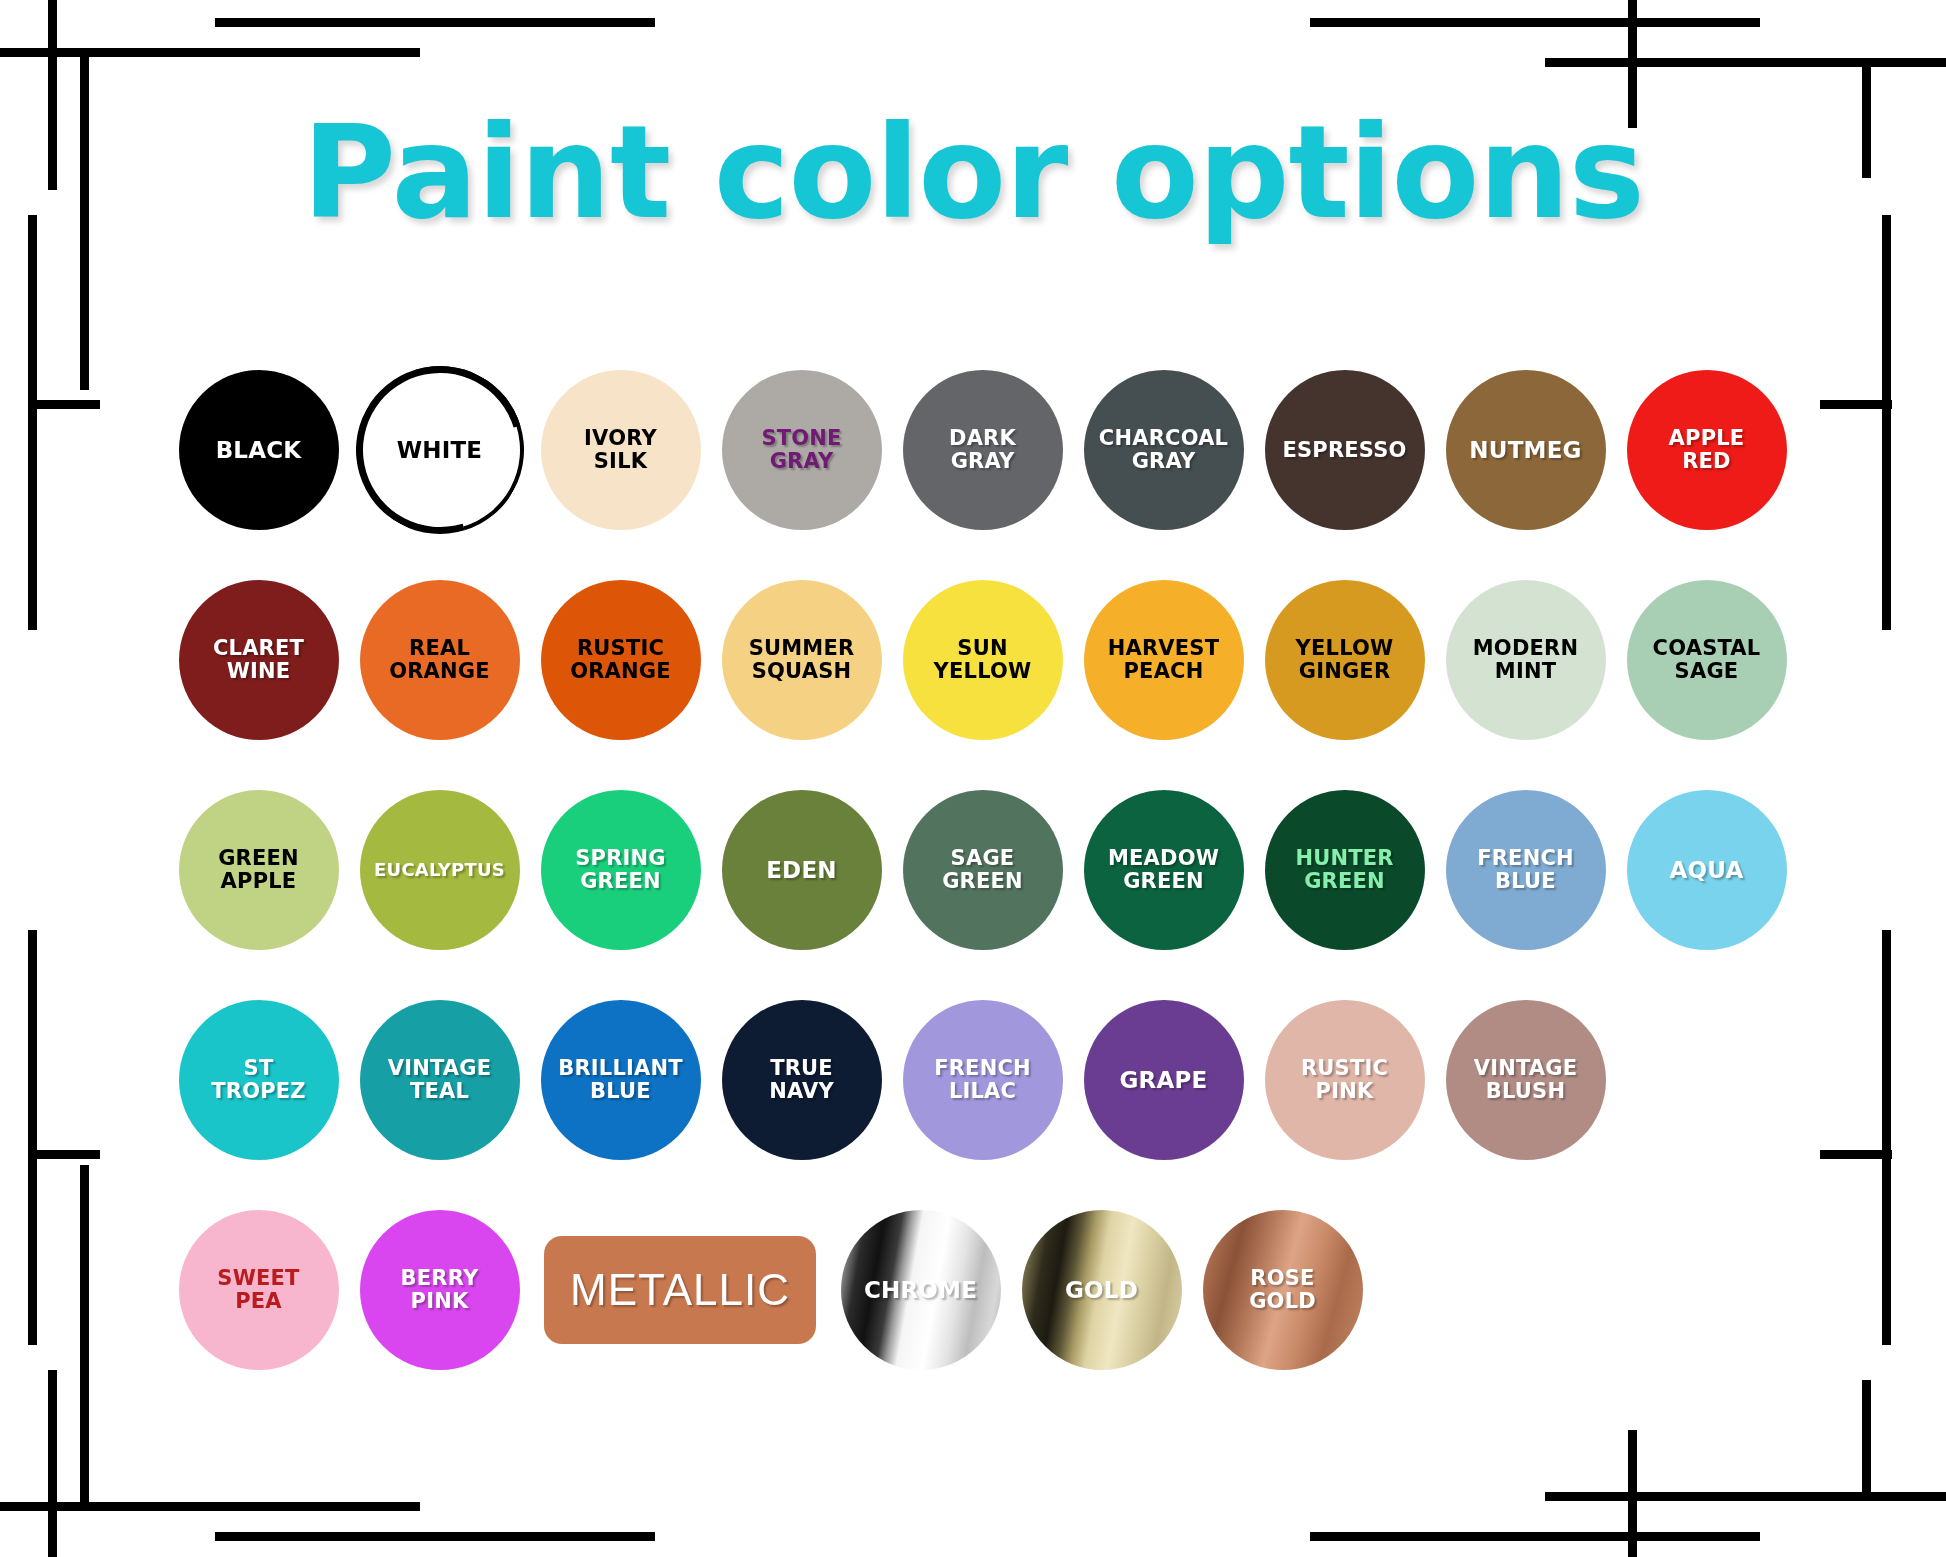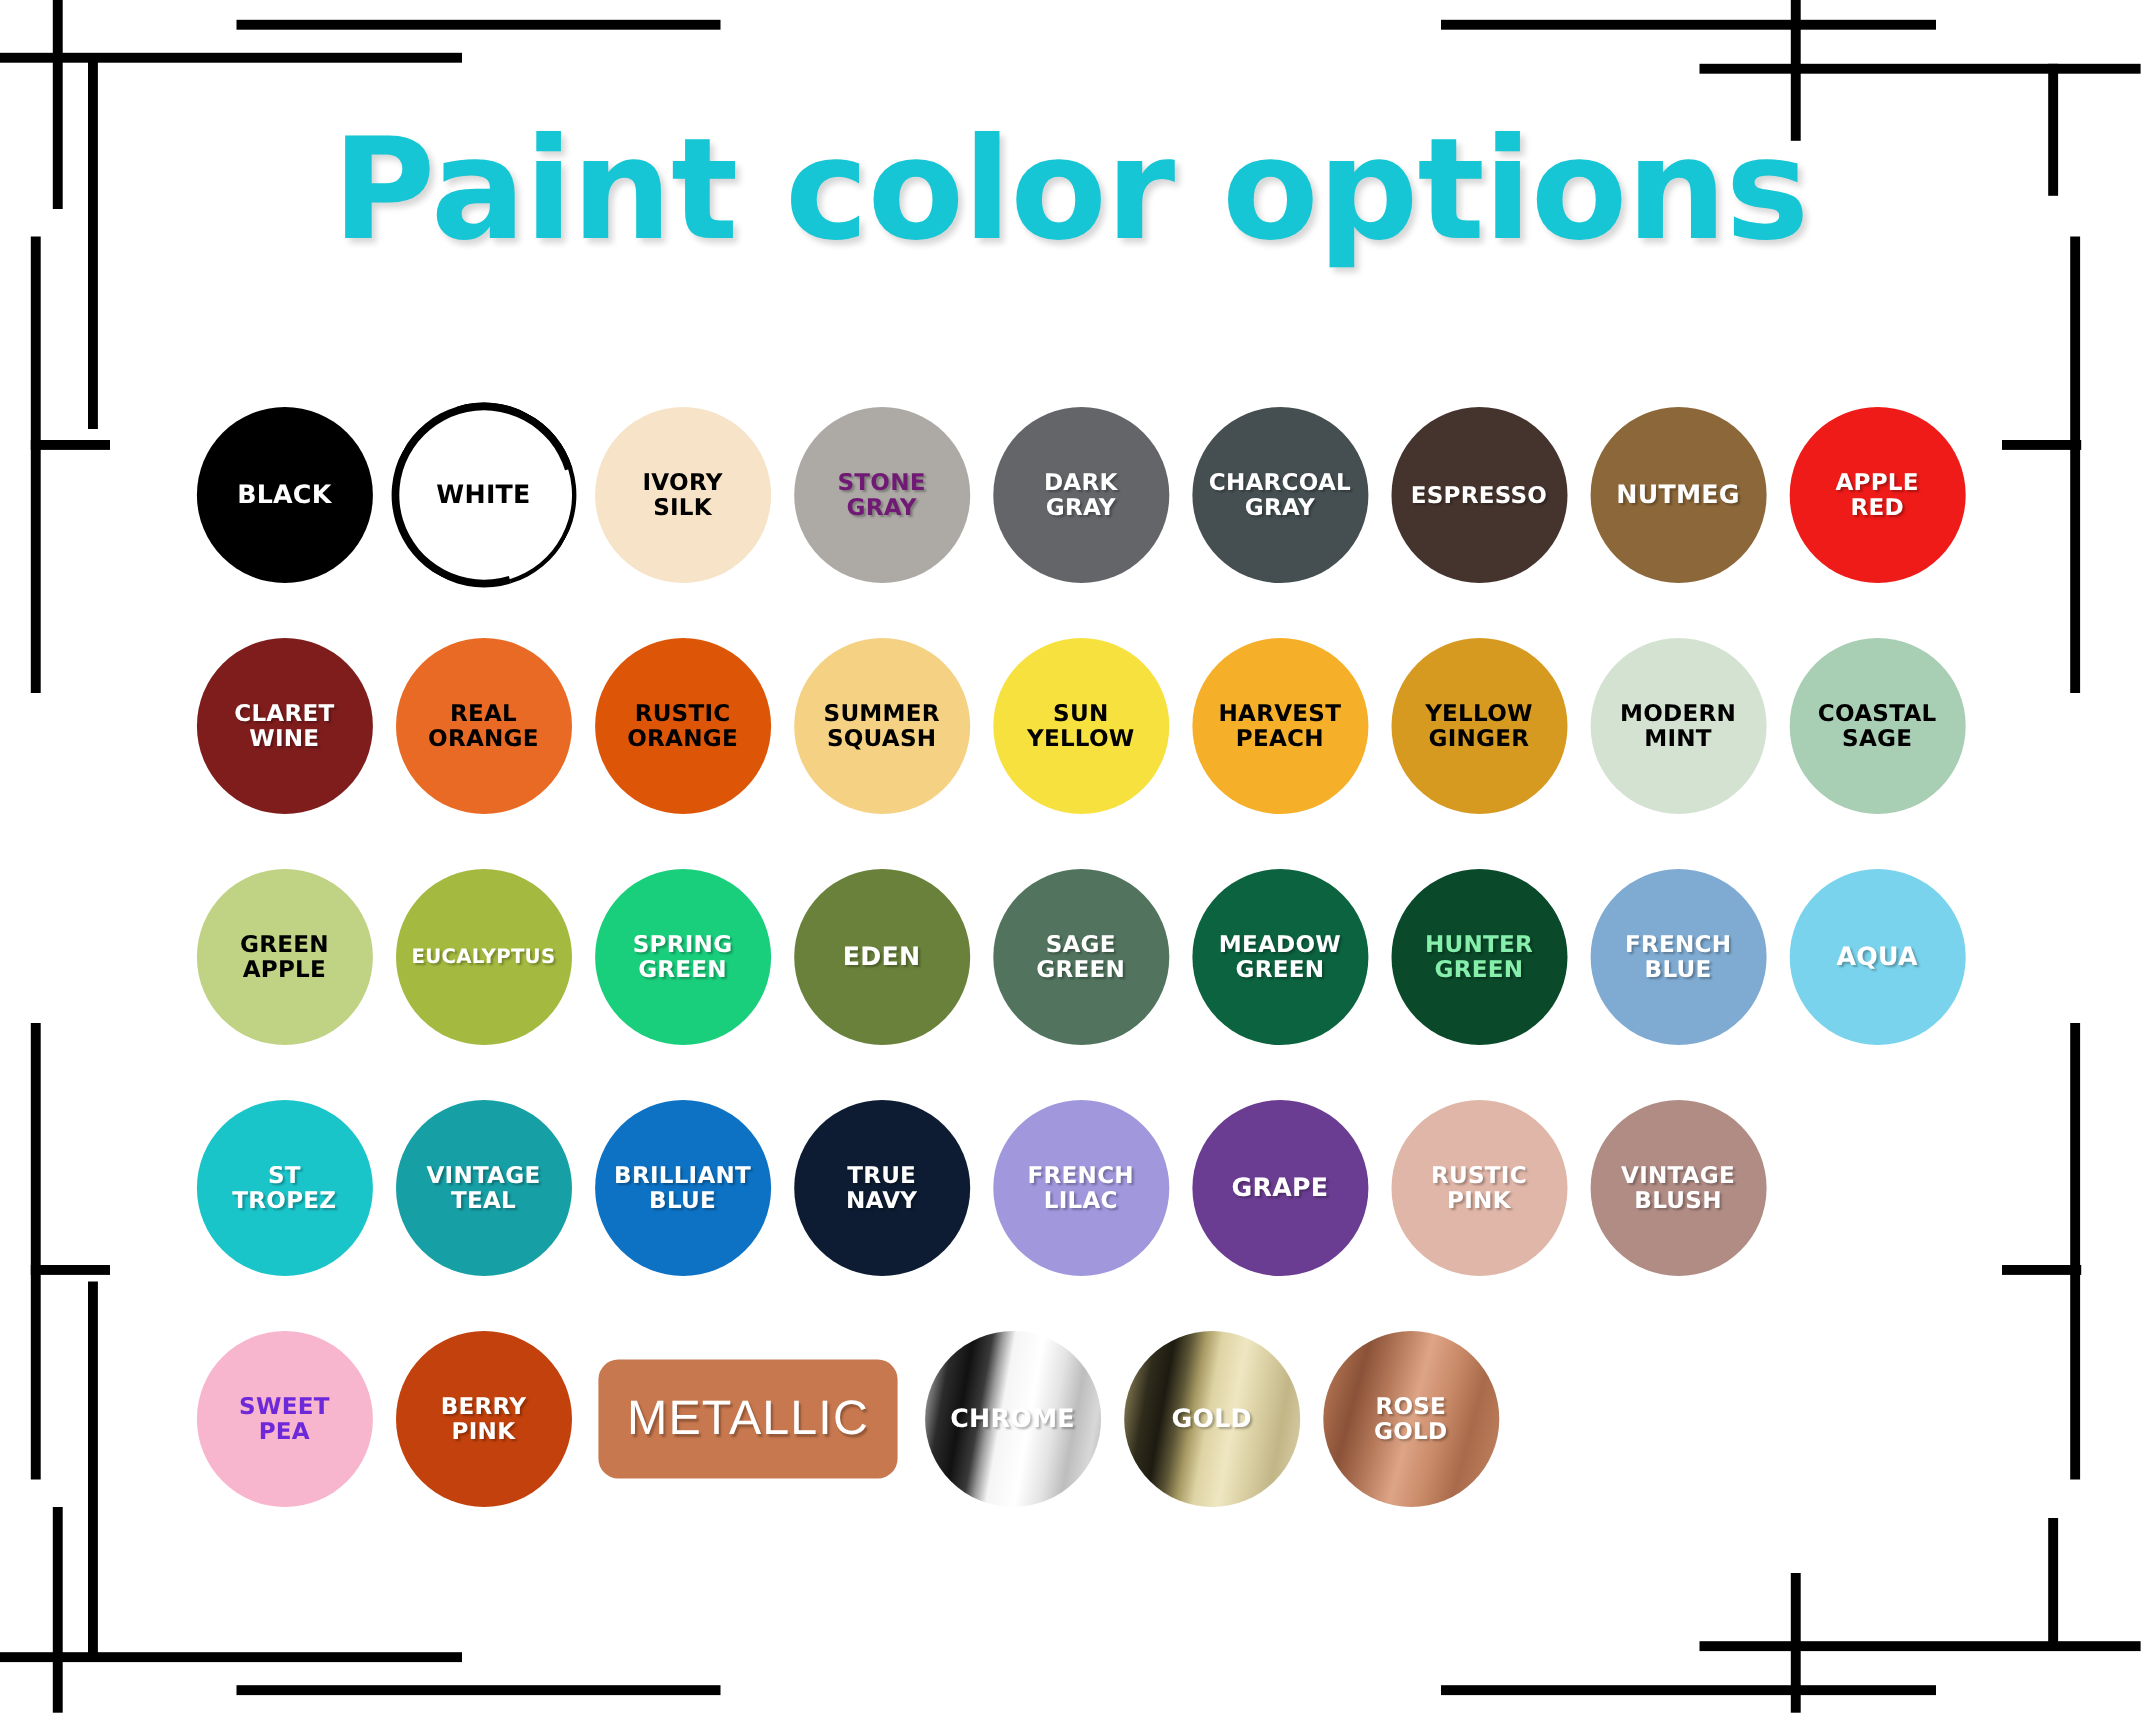--- a/index.html
+++ b/index.html
@@ -391,26 +391,26 @@
       <div class="cell">
         <div class="swatch" style="background: rgb(176, 140, 133);">
           <div class="swatch-label shadow-text" style="color: rgb(255, 255, 255);">VINTAGE
 BLUSH</div>
         </div>
       </div>
     </div>
     <div class="row">
       <div class="cell">
         <div class="swatch" style="background: rgb(248, 181, 206);">
-          <div class="swatch-label" style="color: #6d28d9;">SWEET
+          <div class="swatch-label" style="color: #b91c1c;">SWEET
 PEA</div>
         </div>
       </div>
       <div class="cell">
-        <div class="swatch" style="background: #c2410c;">
+        <div class="swatch" style="background: #d946ef;">
           <div class="swatch-label shadow-text" style="color: rgb(255, 255, 255);">BERRY
 PINK</div>
         </div>
       </div>
       <div class="cell wide">
         <div class="metallic-pill metallic-fill">
           <div class="swatch-label shadow-text" style="color: rgb(255, 255, 255);">METALLIC</div>
         </div>
       </div>
       <div class="cell">

